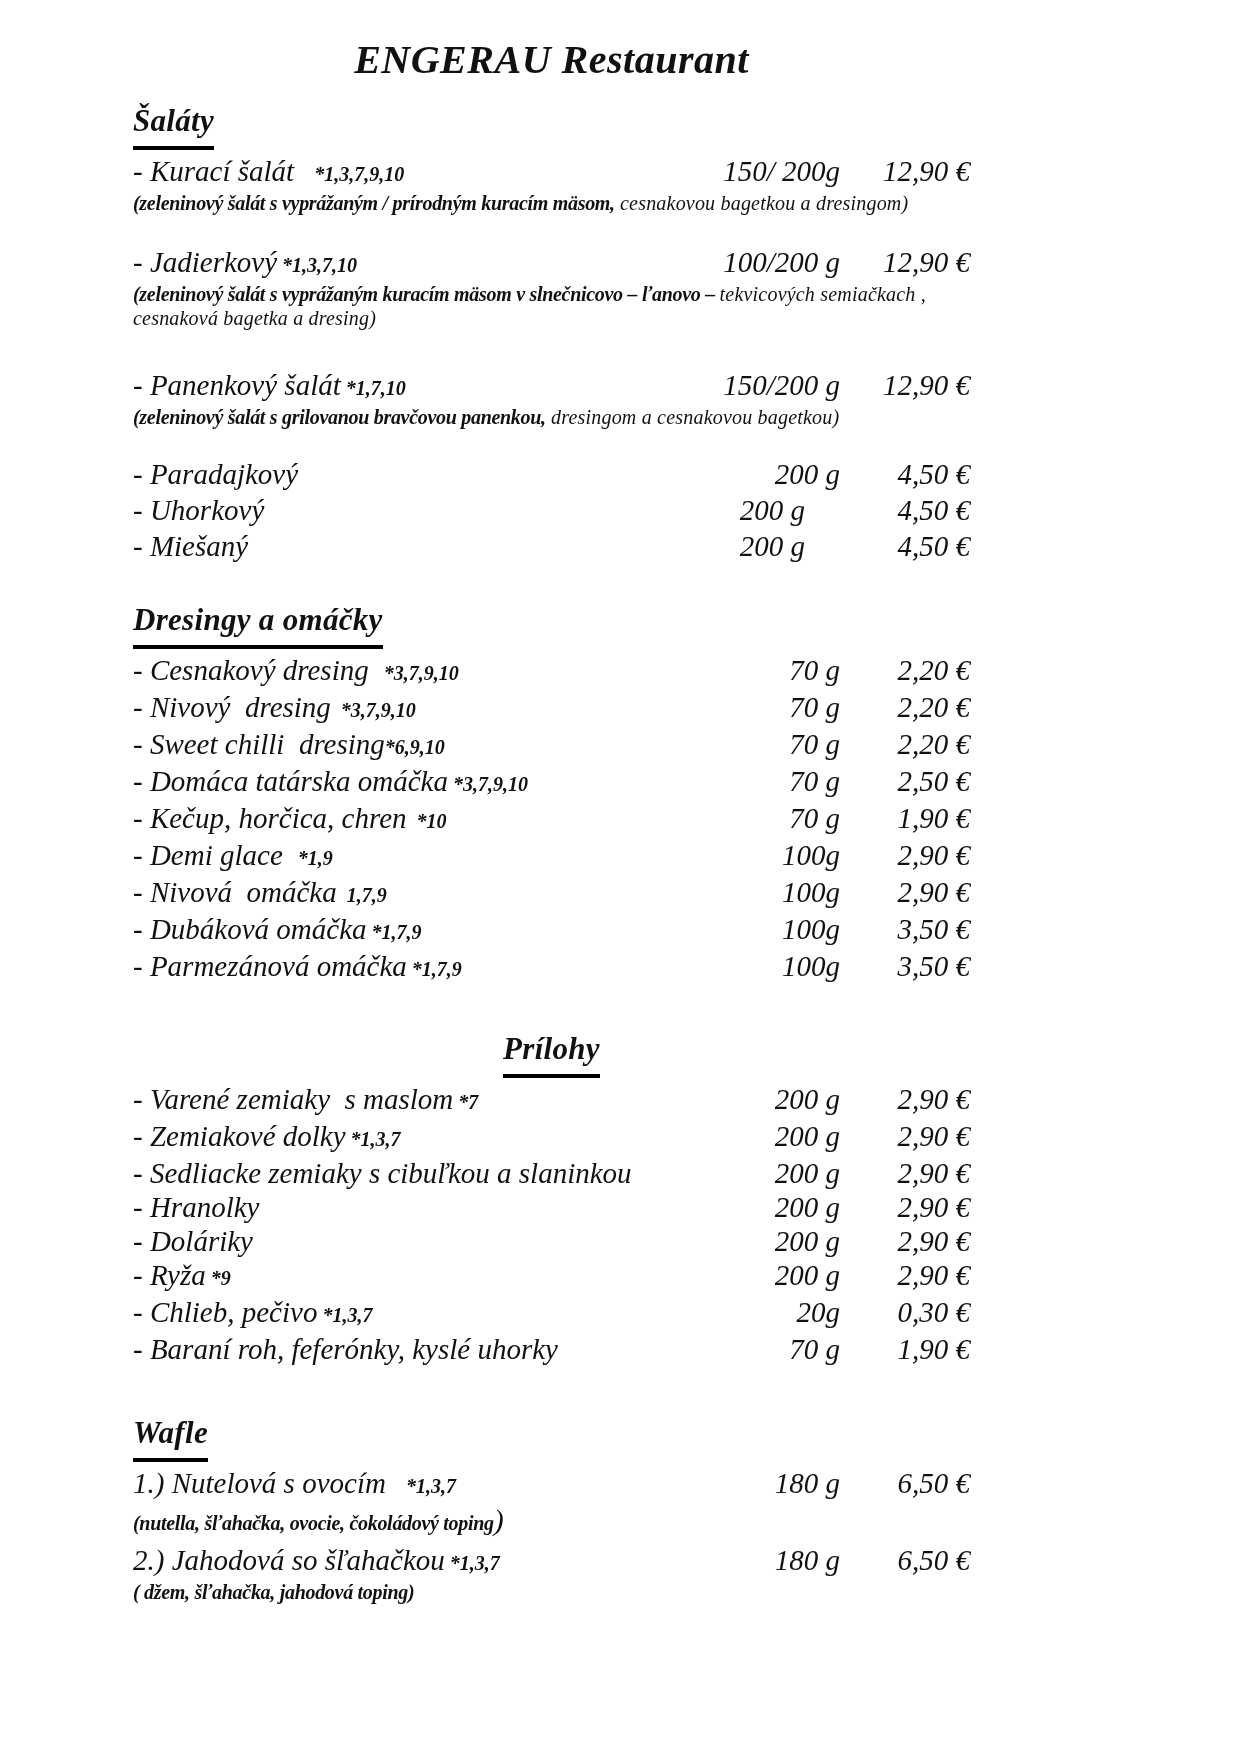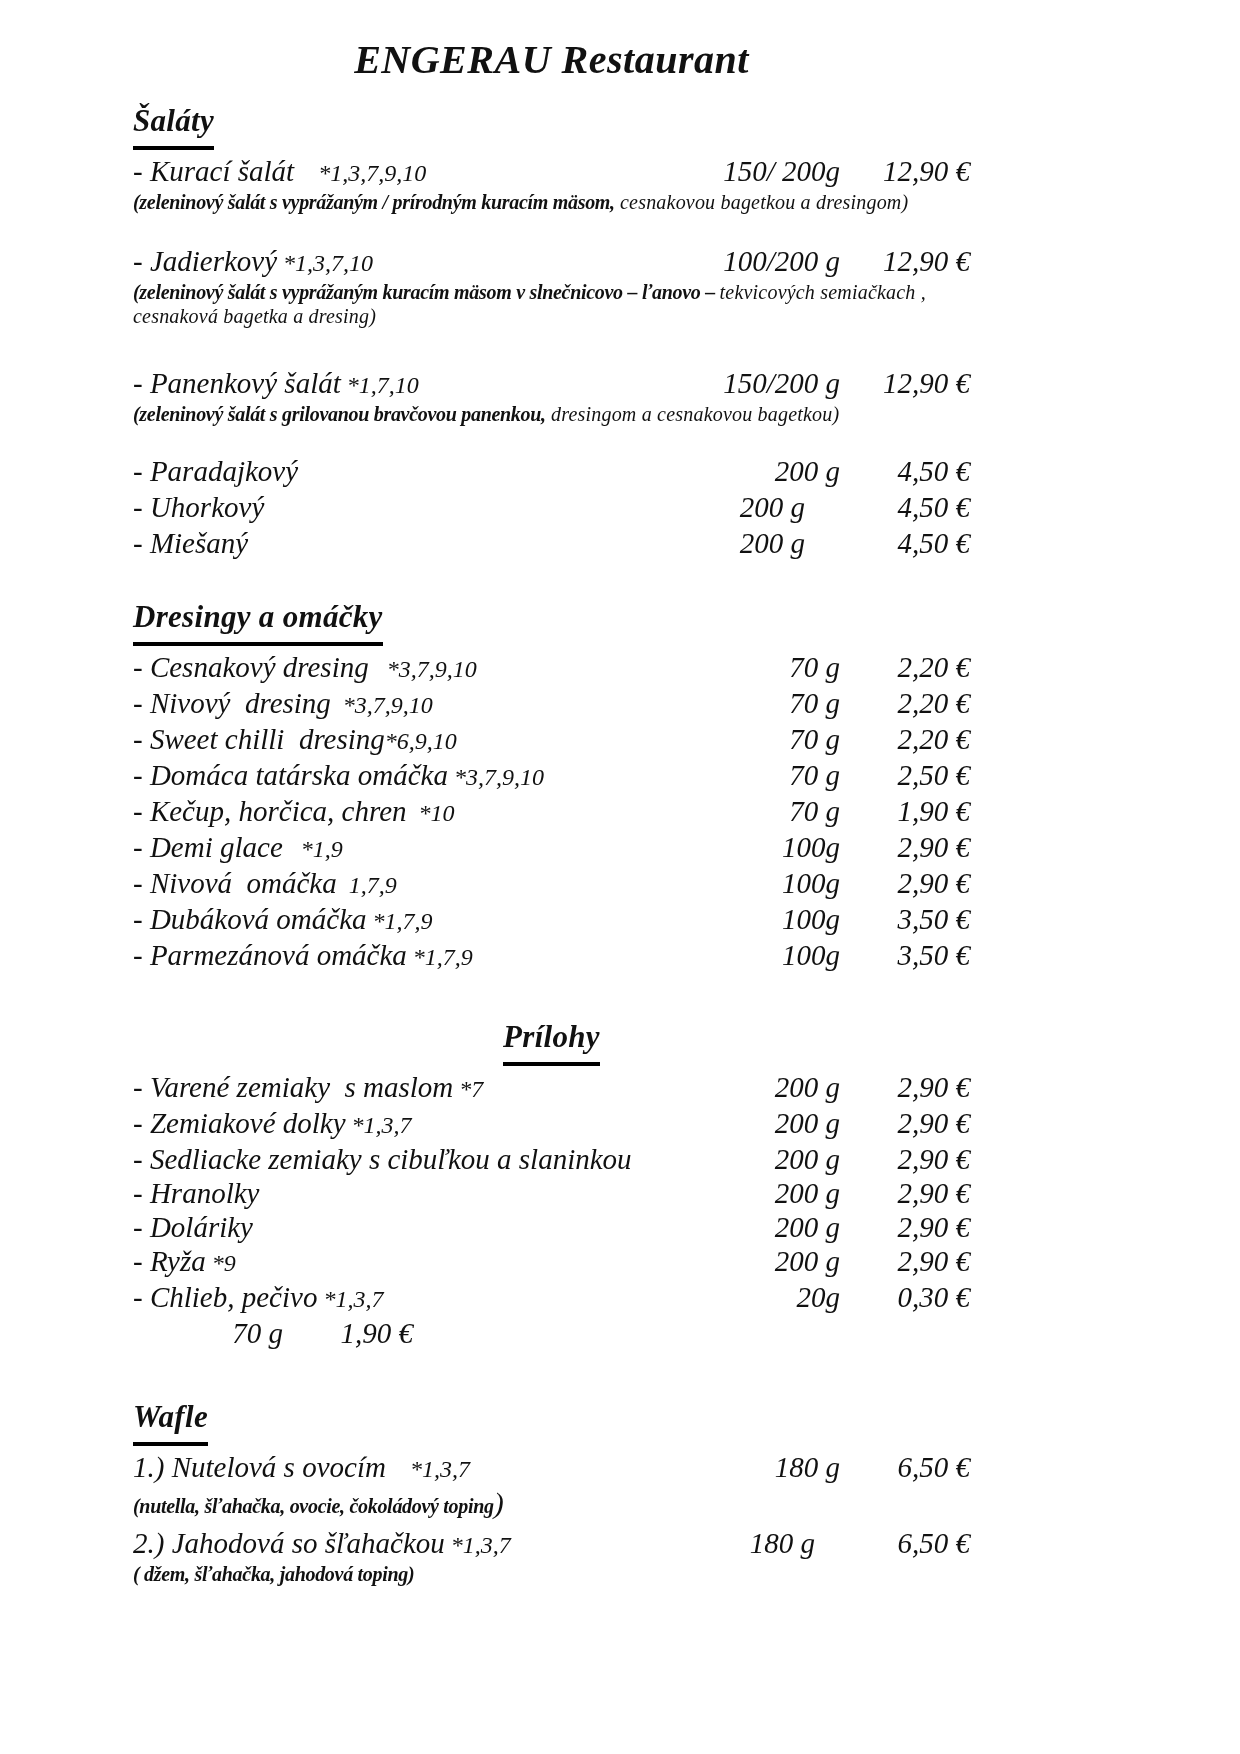--- a/index.html
+++ b/index.html
@@ -18,28 +18,28 @@
   .sec-head-wrap{line-height:1.1;}
   .sec-head{
     display:inline-block;font-size:31px;font-weight:bold;
     border-bottom:4px solid #000;padding-bottom:8px;letter-spacing:.3px;
   }
   .row{
     display:flex;align-items:baseline;
     font-size:29px;line-height:34px;white-space:nowrap;
   }
   .nm{flex:1;overflow:hidden;}
-  .alg{font-size:24px;}
+  .alg{font-size:20px;font-weight:bold;}
   .wt{width:150px;text-align:right;}
   .pr{width:130px;text-align:right;}
   .desc{font-size:20px;line-height:24px;white-space:normal;}
   .d1{font-weight:bold;letter-spacing:-.3px;}
   .d2{letter-spacing:.2px;}
   .dp{font-size:30px;font-weight:normal;}
-  .mt2{margin-top:2px;gap:35px;}  .mt4{margin-top:4px;}   .mt8{margin-top:8px;gap:25px;}.mt14{margin-top:5px;} .mt20{margin-top:20px;}.mt28{margin-top:28px;} .mt30{margin-top:30px;}
+  .mt2{margin-top:2px;gap:35px;}  .mt4{margin-top:4px;}   .mt8{margin-top:8px;}.mt14{margin-top:5px;} .mt20{margin-top:20px;}.mt28{margin-top:28px;} .mt30{margin-top:30px;}
   .mt38{margin-top:38px;}.mt40{margin-top:40px;}
   .mt46{margin-top:46px;text-align:center;}.mt50{margin-top:50px;}
 </style>
 </head>
 <body>
 
 <div class="page">
 
   <div class="title">ENGERAU Restaurant</div>
 
@@ -173,20 +173,21 @@
     <span class="nm"><span>- Ryža</span><span class="alg">&nbsp;*9</span></span>
     <span class="wt">200 g</span>
     <span class="pr">2,90 €</span>
   </div>
   <div class="row">
     <span class="nm"><span>- Chlieb, pečivo</span><span class="alg">&nbsp;*1,3,7</span></span>
     <span class="wt">20g</span>
     <span class="pr">0,30 €</span>
   </div>
   <div class="row">
+    <span class="nm"><span>- Baraní roh, feferónky, kyslé uhorky</span></span>
     <span class="wt">70 g</span>
     <span class="pr">1,90 €</span>
   </div>
 
   <div class="sec-head-wrap mt50">
     <span class="sec-head">Wafle</span>
   </div>
 
   <div class="row mt4">
     <span class="nm"><span>1.) Nutelová s ovocím</span><span class="alg">&nbsp;&nbsp;&nbsp;&nbsp;*1,3,7</span></span>

